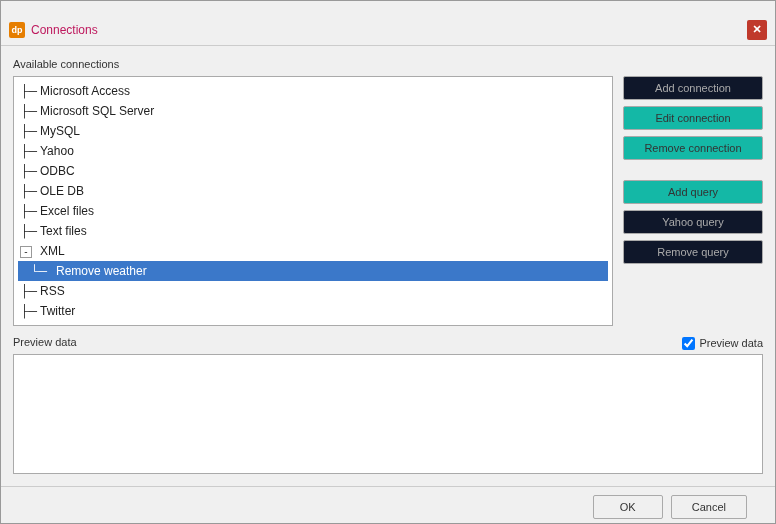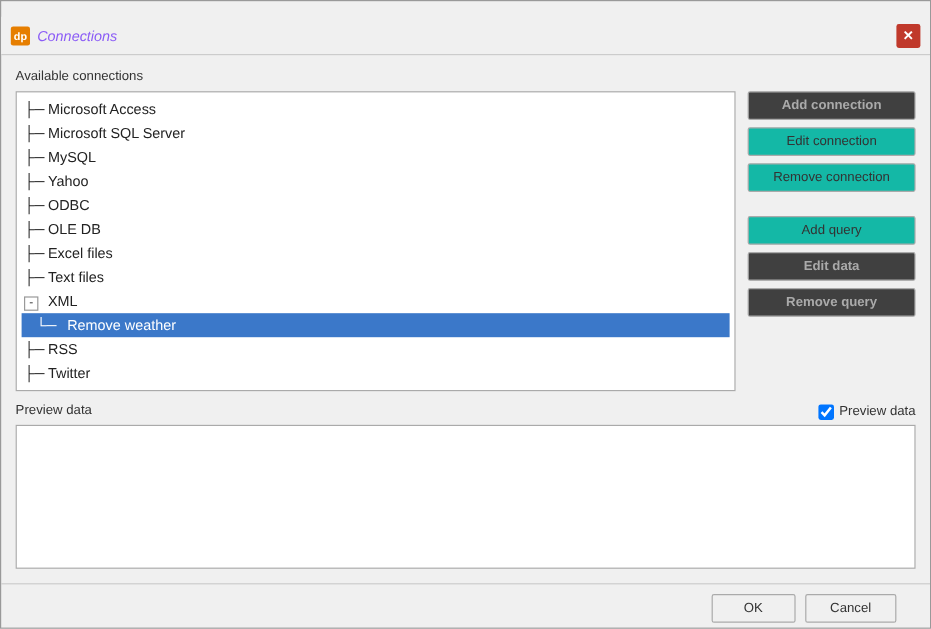--- a/index.html
+++ b/index.html
@@ -45,22 +45,21 @@
       border-radius: 2px;
       display: flex;
       align-items: center;
       justify-content: center;
       color: white;
       font-size: 9px;
       font-weight: bold;
     }
     .title-text {
       font-size: 12px;
-      color: #8b5cf6;
-      font-style: italic;
+      color: #be185d;
     }
     .close-btn {
       width: 20px;
       height: 20px;
       background: #c0392b;
       border: none;
       border-radius: 2px;
       color: white;
       font-size: 11px;
       cursor: pointer;
@@ -148,22 +147,21 @@
       background: #14b8a6;
       cursor: pointer;
       text-align: center;
       border-radius: 2px;
       color: #333;
       width: 100%;
     }
     .btn:disabled, .btn.disabled {
       color: #aaa;
       cursor: default;
-      background: #404040;
-      font-weight: bold;
+      background: #0f172a;
     }
     .btn-separator {
       height: 8px;
     }
     .preview-section {
       display: flex;
       flex-direction: column;
       gap: 4px;
     }
     .preview-header {
@@ -274,21 +272,21 @@
             </div>
           </div>
       </div>
 
       <div class="buttons-panel">
         <button class="btn disabled">Add connection</button>
         <button class="btn">Edit connection</button>
         <button class="btn">Remove connection</button>
         <div class="btn-separator"></div>
         <button class="btn">Add query</button>
-        <button class="btn disabled">Edit data</button>
+        <button class="btn disabled">Yahoo query</button>
         <button class="btn disabled">Remove query</button>
       </div>
     </div>
 
     <div class="preview-section">
       <div class="preview-header">
         <span class="panel-label">Preview data</span>
         <label class="checkbox-label">
           <input type="checkbox" checked="" style="">
           <span>Preview data</span>

